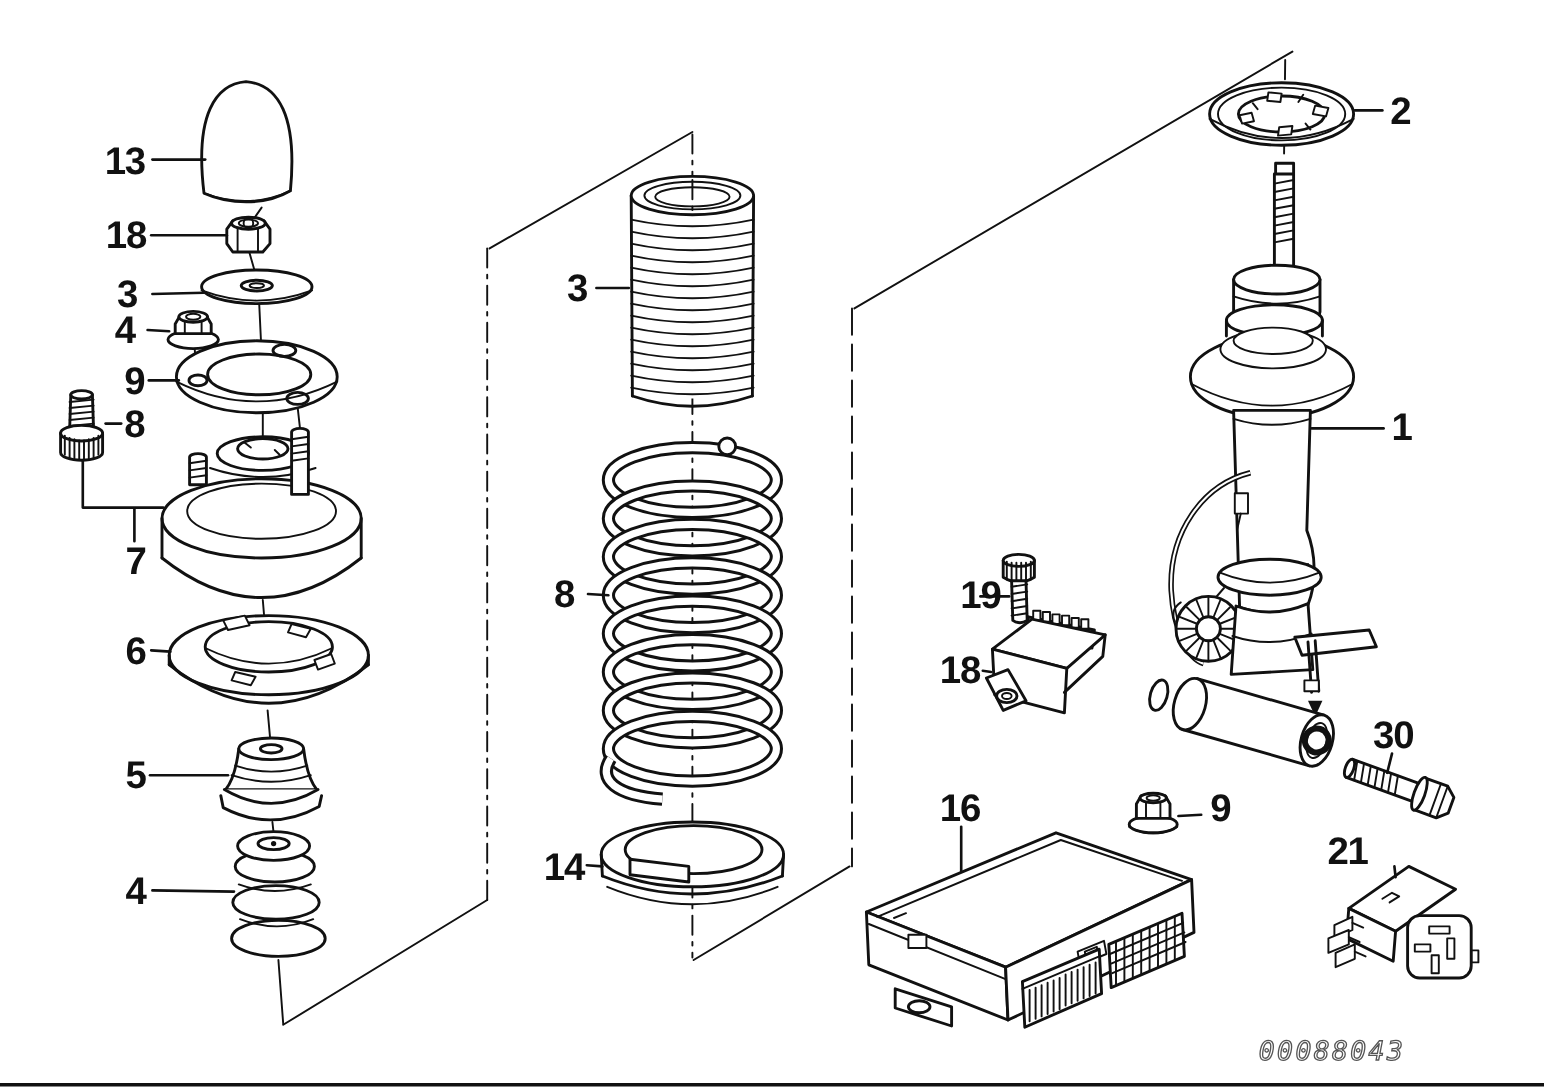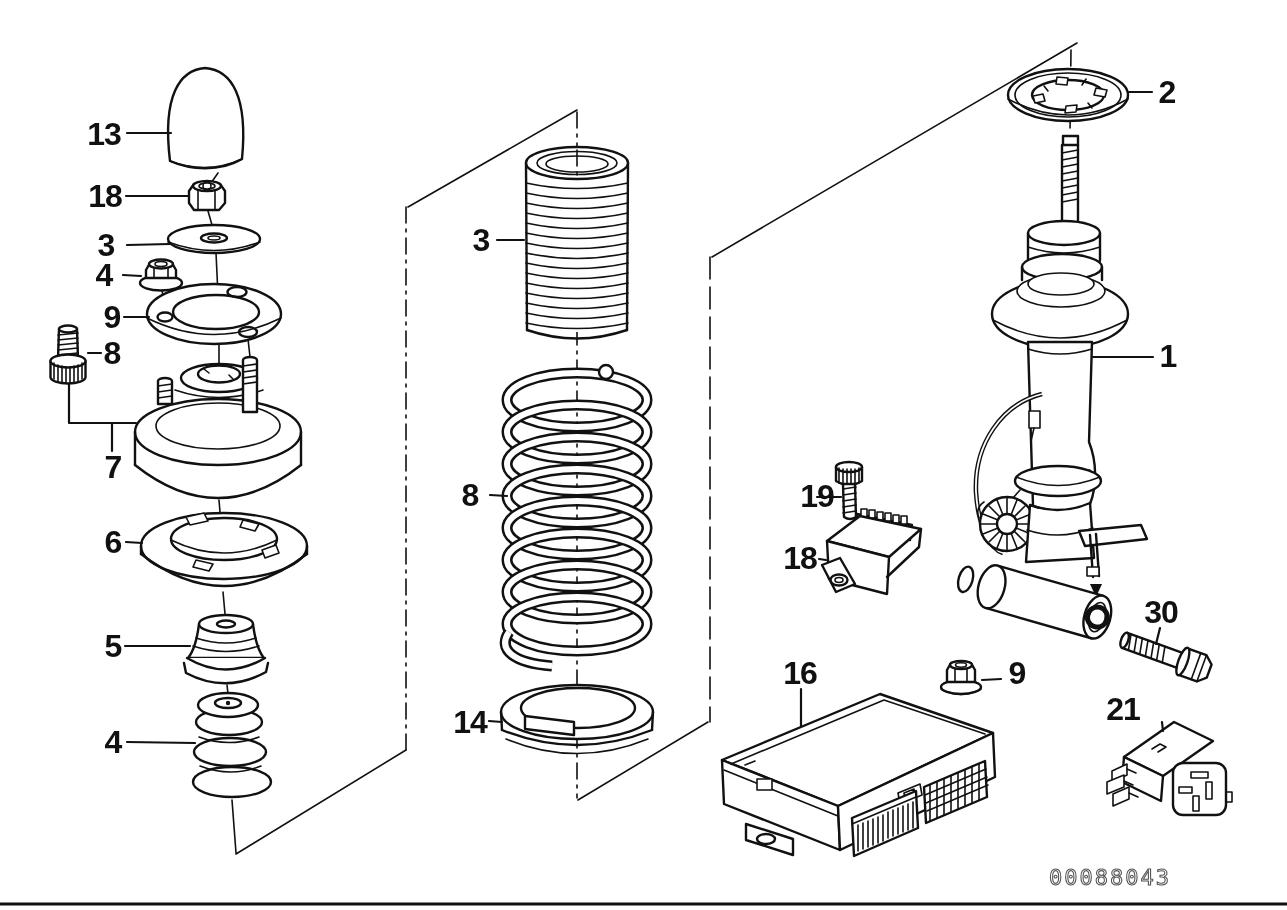--- a/index.html
+++ b/index.html
@@ -20,21 +20,21 @@
   .cableb{stroke:#111;stroke-width:4.6;fill:none;}
   .cablew{stroke:#fff;stroke-width:1.8;fill:none;}
   .callout{
     position:absolute;transform:translate(-50%,-50%);
     font-weight:700;font-size:32px;color:#111;letter-spacing:-1px;line-height:1;
     user-select:none;
   }
   .diagram-id{
     position:absolute;left:1110px;top:877px;transform:translate(-50%,-50%);
     font-family:"DejaVu Sans Mono",monospace;font-size:22px;letter-spacing:2px;
-    color:transparent;-webkit-text-stroke:1.1px #555;
+    color:transparent;font-style:italic;-webkit-text-stroke:1.1px #555;
   }
   @supports not ((-webkit-text-stroke:1px #000)){
     .diagram-id{color:#888;}
   }
 </style>
 </head>
 <body>
 
 <div class="stage">
 

